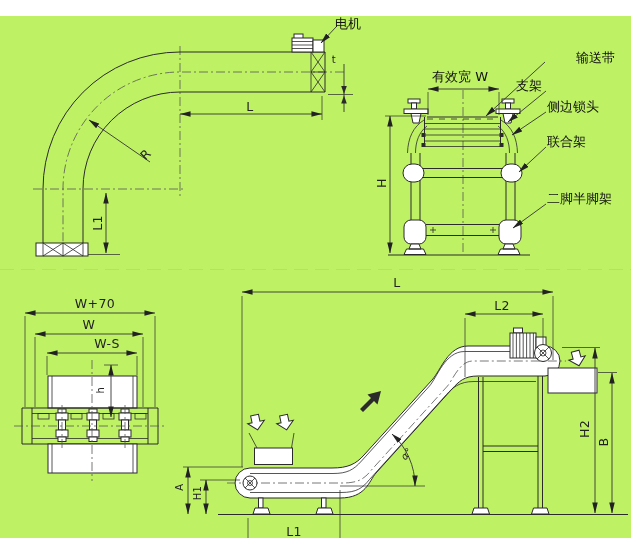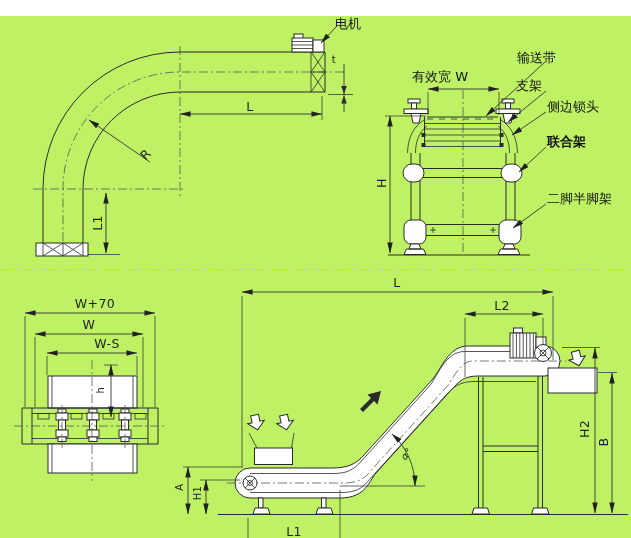--- a/index.html
+++ b/index.html
@@ -266,25 +266,25 @@
     </g>
   </g>
 </svg>
 
 <div class="lbl" style="left:335px;top:1px;">电机</div>
 <div class="dlb hc" style="left:250px;top:91px;">L</div>
 <div class="dlb r45" style="left:146px;top:139px;">R</div>
 <div class="dlb rc" style="left:98px;top:207px;">L1</div>
 <div class="dlb hc sm" style="left:334px;top:44px;">t</div>
 
-<div class="lbl hc" style="left:440px;top:60px;">有效宽 W</div>
-<div class="lbl" style="left:517px;top:35px;">输送带</div>
+<div class="lbl hc" style="left:460px;top:60px;">有效宽 W</div>
+<div class="lbl" style="left:576px;top:35px;">输送带</div>
 <div class="lbl" style="left:516px;top:63px;">支架</div>
 <div class="lbl" style="left:547px;top:84px;">侧边锁头</div>
-<div class="lbl" style="left:547px;top:119px;font-weight:bold;">联合架</div>
+<div class="lbl" style="left:547px;top:119px;">联合架</div>
 <div class="lbl" style="left:547px;top:176px;">二脚半脚架</div>
 <div class="dlb rc" style="left:382px;top:167px;">H</div>
 
 <div class="dlb hc" style="left:95px;top:288px;">W+70</div>
 <div class="dlb hc" style="left:89px;top:309px;">W</div>
 <div class="dlb hc" style="left:107px;top:328px;">W-S</div>
 <div class="dlb rc sm" style="left:101px;top:374px;">h</div>
 
 <div class="dlb hc" style="left:397px;top:267px;">L</div>
 <div class="dlb hc" style="left:502px;top:290px;text-align:center;">L2</div>

